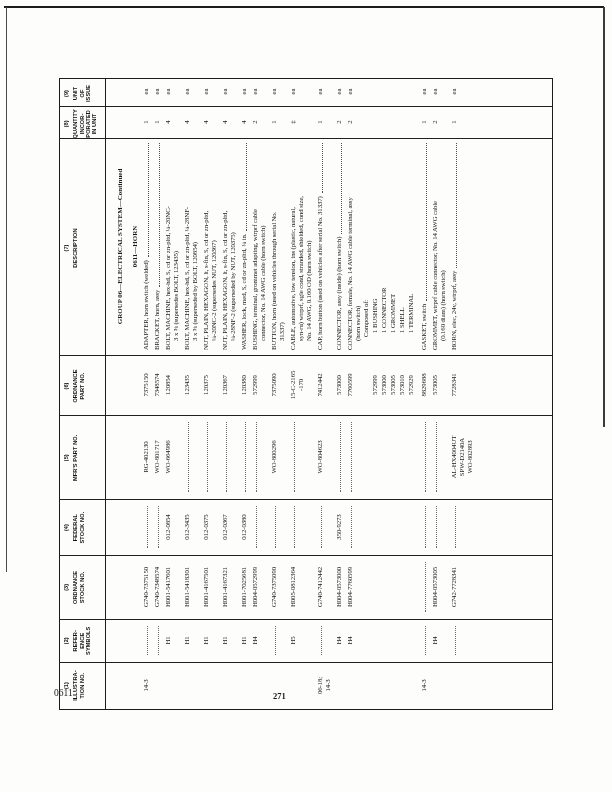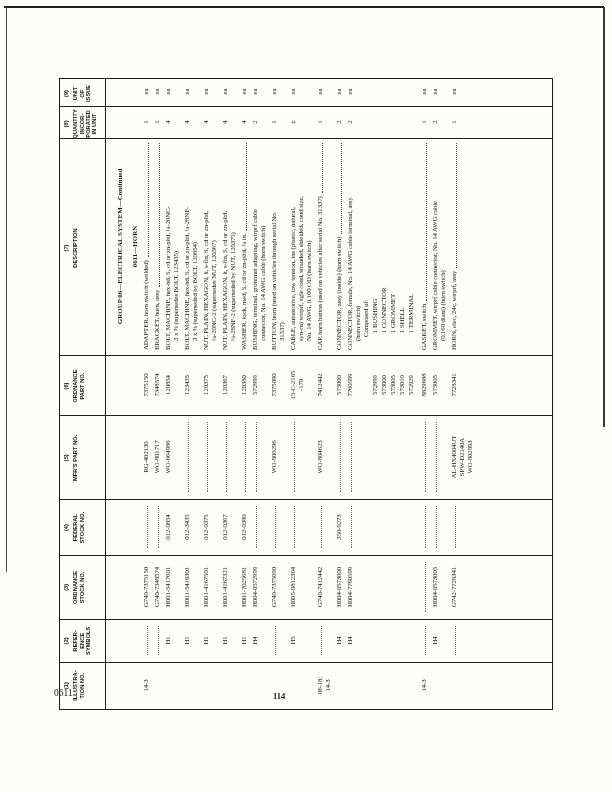--- a/index.html
+++ b/index.html
@@ -342,14 +342,14 @@
       <div class="vline" style="left: 89px;"></div>
       <div class="vline" style="left: 153px;"></div>
       <div class="vline" style="left: 209px;"></div>
       <div class="vline" style="left: 293px;"></div>
       <div class="vline" style="left: 353px;"></div>
       <div class="vline" style="left: 570px;"></div>
       <div class="vline" style="left: 602px;"></div>
     </div>
 
   <div class="footer-sec">0611</div>
-  <div class="footer-pg">114</div>
+  <div class="footer-pg">271</div>
 </div>
 
 </body></html>

